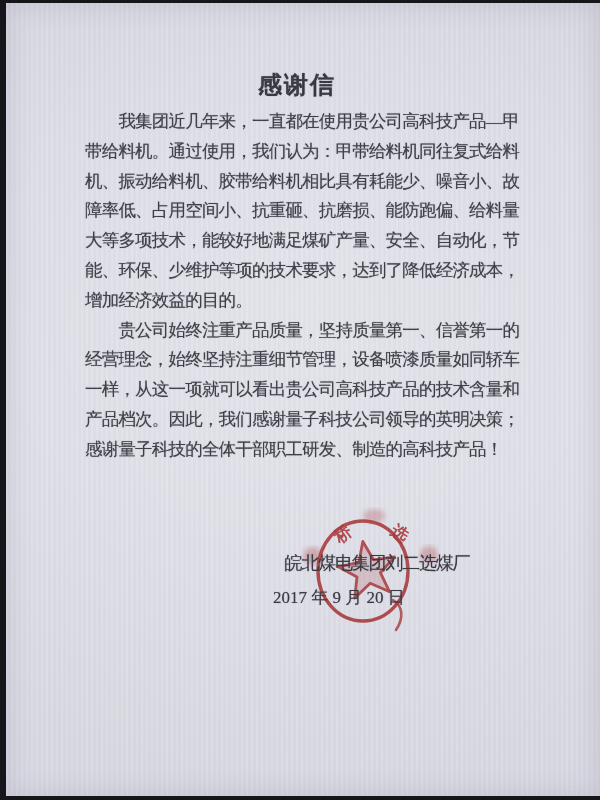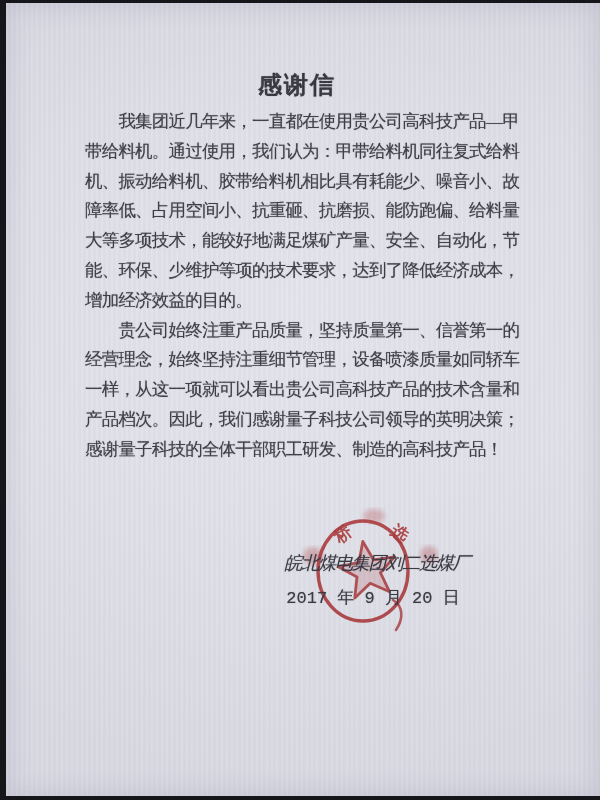--- a/index.html
+++ b/index.html
@@ -56,32 +56,30 @@
   .signature {
     position: absolute;
     top: 548px; left: 251px;
     width: 240px;
     text-align: center;
     font-size: 18px;
     letter-spacing: -1.2px;
     color: #3b3b44;
     text-shadow: 0 0 1px rgba(59,59,68,0.55);
     z-index: 3;
-    font-style: italic;
   }
   .date {
     position: absolute;
     top: 583px; left: 267px;
     width: 200px;
-    text-align: center;
+    text-align: left;
     font-size: 17px;
     color: #3b3b44;
     text-shadow: 0 0 1px rgba(59,59,68,0.55);
     z-index: 3;
-    font-family: Liberation Mono, monospace;
   }
   .stamp {
     position: absolute;
     left: 283px; top: 492px;
     z-index: 2;
     mix-blend-mode: multiply;
   }
   .stamp text {
     font-family: "Liberation Sans", "DejaVu Sans", sans-serif;
     font-weight: bold;

